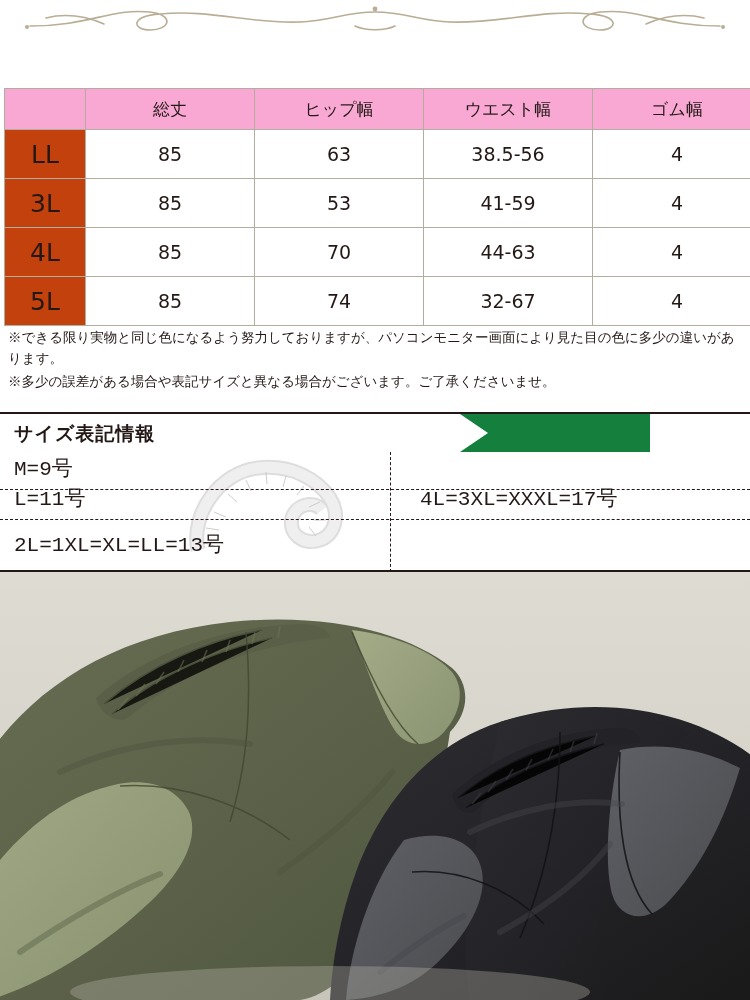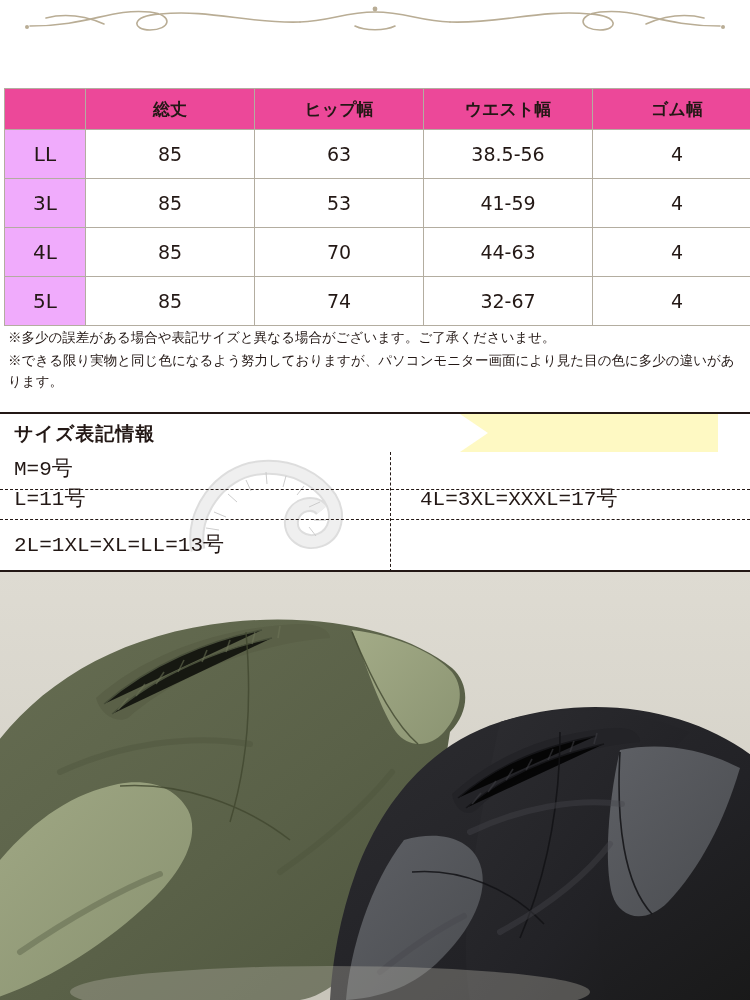--- a/index.html
+++ b/index.html
@@ -69,28 +69,27 @@
   .size-table td, .size-table th {
     border: 1px solid #b3ada0;
     height: 46px;
     text-align: center;
     font-family: "DejaVu Sans", sans-serif;
     font-size: 19px;
     font-weight: normal;
     color: #231815;
   }
   .size-table thead th {
-    background: #ec4899;
+    background: #f9a8d4;
     font-size: 17px;
     height: 38px;
-    font-weight: bold;
   }
   .size-table tbody th {
-    background: #f0abfc;
-    font-size: 20px;
+    background: #c2410c;
+    font-size: 25px;
   }
   .col-0 { width: 78px; }
   .col-1 { width: 166px; }
   .col-2 { width: 166px; }
   .col-3 { width: 166px; }
   .col-4 { width: 166px; }
 
   
   .notes {
     position: absolute;
@@ -111,22 +110,22 @@
     width: 750px;
     height: 160px;
     border-top: 2px solid #231815;
     border-bottom: 2px solid #231815;
     box-sizing: border-box;
     background: #fff;
   }
   .conv-title-bar {
     position: relative;
     height: 38px;
-    background: #fef9c3;
-    width: 718px;
+    background: #15803d;
+    width: 650px;
     overflow: hidden;
   }
   .conv-title-white {
     position: absolute;
     left: 0; top: 0;
     width: 460px;
     height: 38px;
     background: #fff;
   }
   .conv-title-white::after {
@@ -267,22 +266,22 @@
       <th>5L</th>
       <td>85</td>
       <td>74</td>
       <td>32-67</td>
       <td>4</td>
     </tr>
   </tbody>
 </table>
 
 <div class="notes">
+  <p>※できる限り実物と同じ色になるよう努力しておりますが、パソコンモニター画面により見た目の色に多少の違いがあります。</p>
   <p>※多少の誤差がある場合や表記サイズと異なる場合がございます。ご了承くださいませ。</p>
-  <p>※できる限り実物と同じ色になるよう努力しておりますが、パソコンモニター画面により見た目の色に多少の違いがあります。</p>
 </div>
 
 <div class="conv-wrap">
   <div class="conv-title-bar">
     <div class="conv-title-white"></div>
     <span class="conv-title-text">サイズ表記情報</span>
   </div>
   <div class="conv-grid">
     <div class="tape">
       <svg width="200" height="112" viewBox="0 0 200 112" xmlns="http://www.w3.org/2000/svg">

